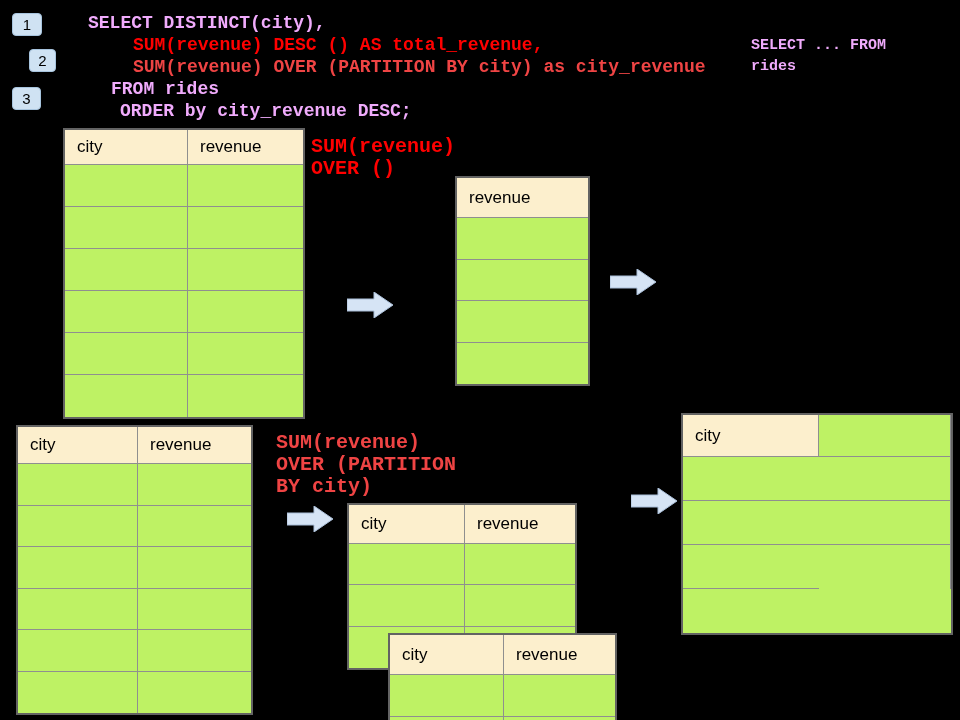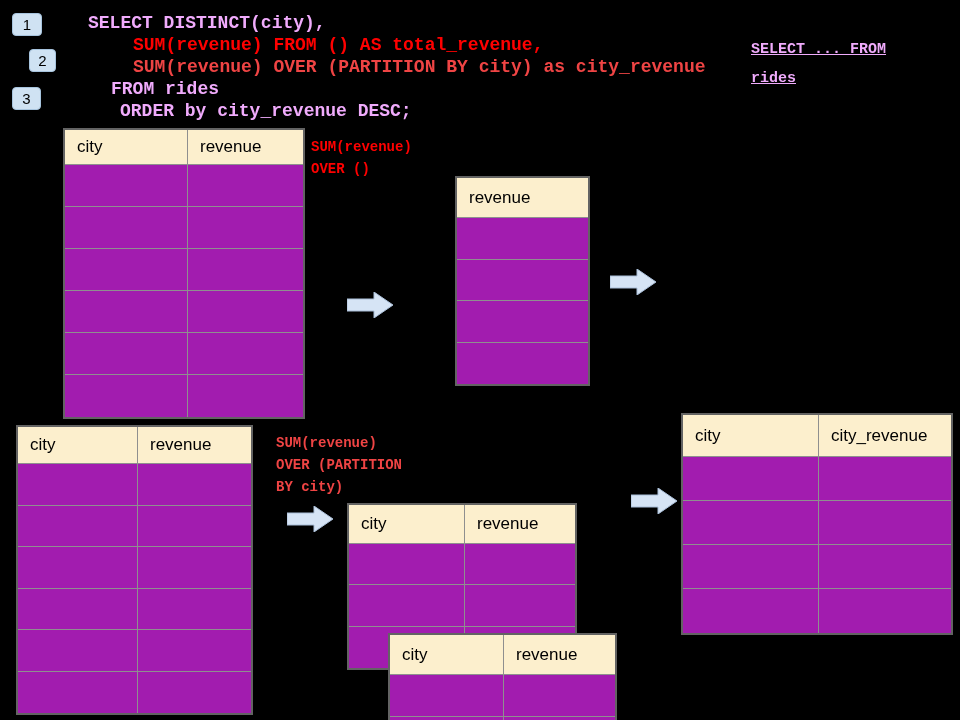--- a/index.html
+++ b/index.html
@@ -11,41 +11,41 @@
     font-family:"Liberation Sans",sans-serif;
   }
   
   .mono{
     position:absolute;
     font-family:"Liberation Mono","DejaVu Sans Mono",monospace;
     font-weight:bold;
     white-space:pre;
   }
   .code-main{font-size:18px;line-height:22px;}
-  .code-side{font-size:15px;line-height:29px;text-decoration:underline;}
-  .anno{font-size:14px;line-height:22px;}
+  .code-side{font-size:15px;line-height:21px;}
+  .anno{font-size:20px;line-height:22px;}
   .c-purple{color:#f0abfc;}
   .c-red{color:#ff0000;}
   .c-green{color:#ef4444;}
   
   .badge{
     position:absolute;
     background:#cfe2f3;
     border:1px solid #a7c4de;
     border-radius:4px;
     color:#000;
     font-size:15px;
     display:flex;align-items:center;justify-content:center;
     box-sizing:border-box;
   }
   
   .tbl{
     position:absolute;
     display:grid;
-    background:#a21caf;
+    background:#bef264;
     border:2px solid #636363;
     box-sizing:border-box;
   }
   .tbl .th{
     background:#fcefcd;
     color:#000;
     font-size:17px;
     display:flex;align-items:center;
     padding-left:12px;
     border-right:1px solid #8f8f8f;
@@ -62,21 +62,21 @@
   .arrow{position:absolute;width:46px;height:26px;}
 </style>
 </head>
 <body>
 
 <div class="badge" style="left:12px;top:13px;width:30px;height:23px;">1</div>
 <div class="badge" style="left:29px;top:49px;width:27px;height:23px;">2</div>
 <div class="badge" style="left:12px;top:87px;width:29px;height:23px;">3</div>
 
 <div class="mono code-main c-purple" style="left:88px;top:12px;">SELECT DISTINCT(city),</div>
-<div class="mono code-main c-red" style="left:133px;top:34px;">SUM(revenue) FROM () AS total_revenue,</div>
+<div class="mono code-main c-red" style="left:133px;top:34px;">SUM(revenue) DESC () AS total_revenue,</div>
 <div class="mono code-main c-green" style="left:133px;top:56px;">SUM(revenue) OVER (PARTITION BY city) as city_revenue</div>
 <div class="mono code-main c-purple" style="left:111px;top:78px;text-align:center;">FROM rides</div>
 <div class="mono code-main c-purple" style="left:120px;top:100px;">ORDER by city_revenue DESC;</div>
 
 <div class="mono code-side c-purple" style="left:751px;top:35px;">SELECT ... FROM
 rides</div>
 
 <div class="mono anno c-red" style="left:311px;top:136px;">SUM(revenue)
 OVER ()</div>
 
@@ -132,21 +132,20 @@
     <div class="td"></div>
     <div class="td" style="border-right: none;"></div>
     <div class="td"></div>
     <div class="td" style="border-right: none;"></div>
     <div class="td" style="border-bottom: none;"></div>
     <div class="td" style="border-right: none; border-bottom: none;"></div>
   </div>
 
 <div class="tbl" style="left:681px;top:413px;width:272px;grid-template-columns:136px 1fr;grid-template-rows:42px;grid-auto-rows:44px;">
     <div class="th">city</div>
-    <div class="th" style="border-right: none;">city_revenue</div>
     <div class="td"></div>
     <div class="td" style="border-right: none;"></div>
     <div class="td"></div>
     <div class="td" style="border-right: none;"></div>
     <div class="td"></div>
     <div class="td" style="border-right: none;"></div>
     <div class="td" style="border-bottom: none;"></div>
     <div class="td" style="border-right: none; border-bottom: none;"></div>
   </div>
 

